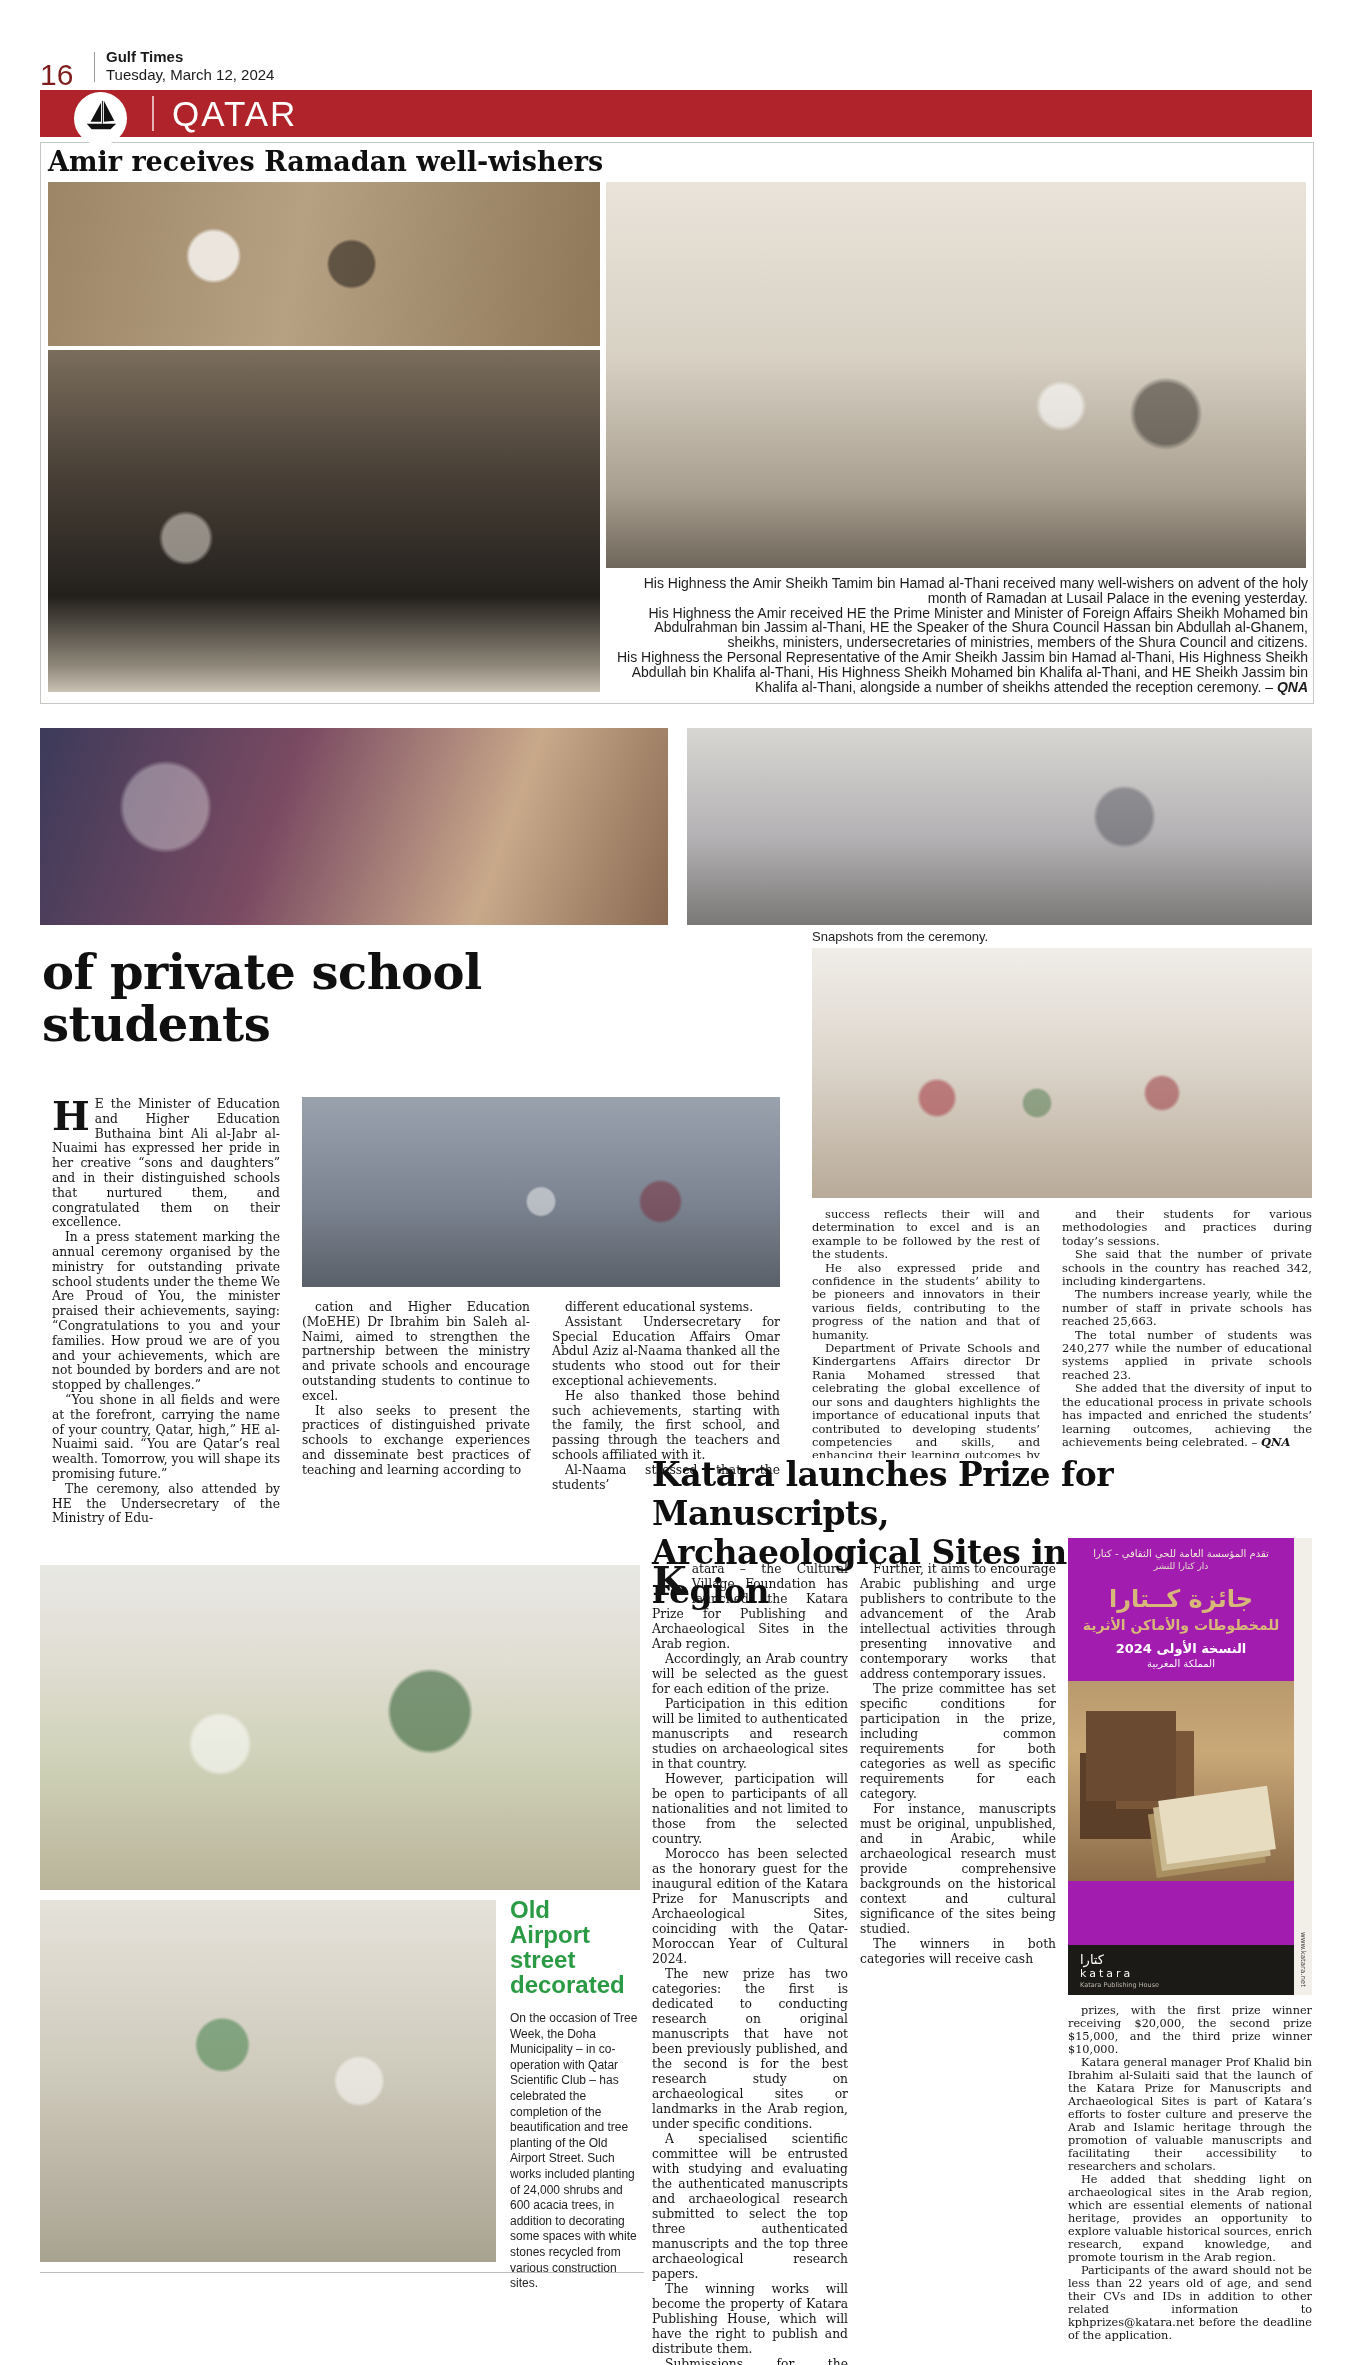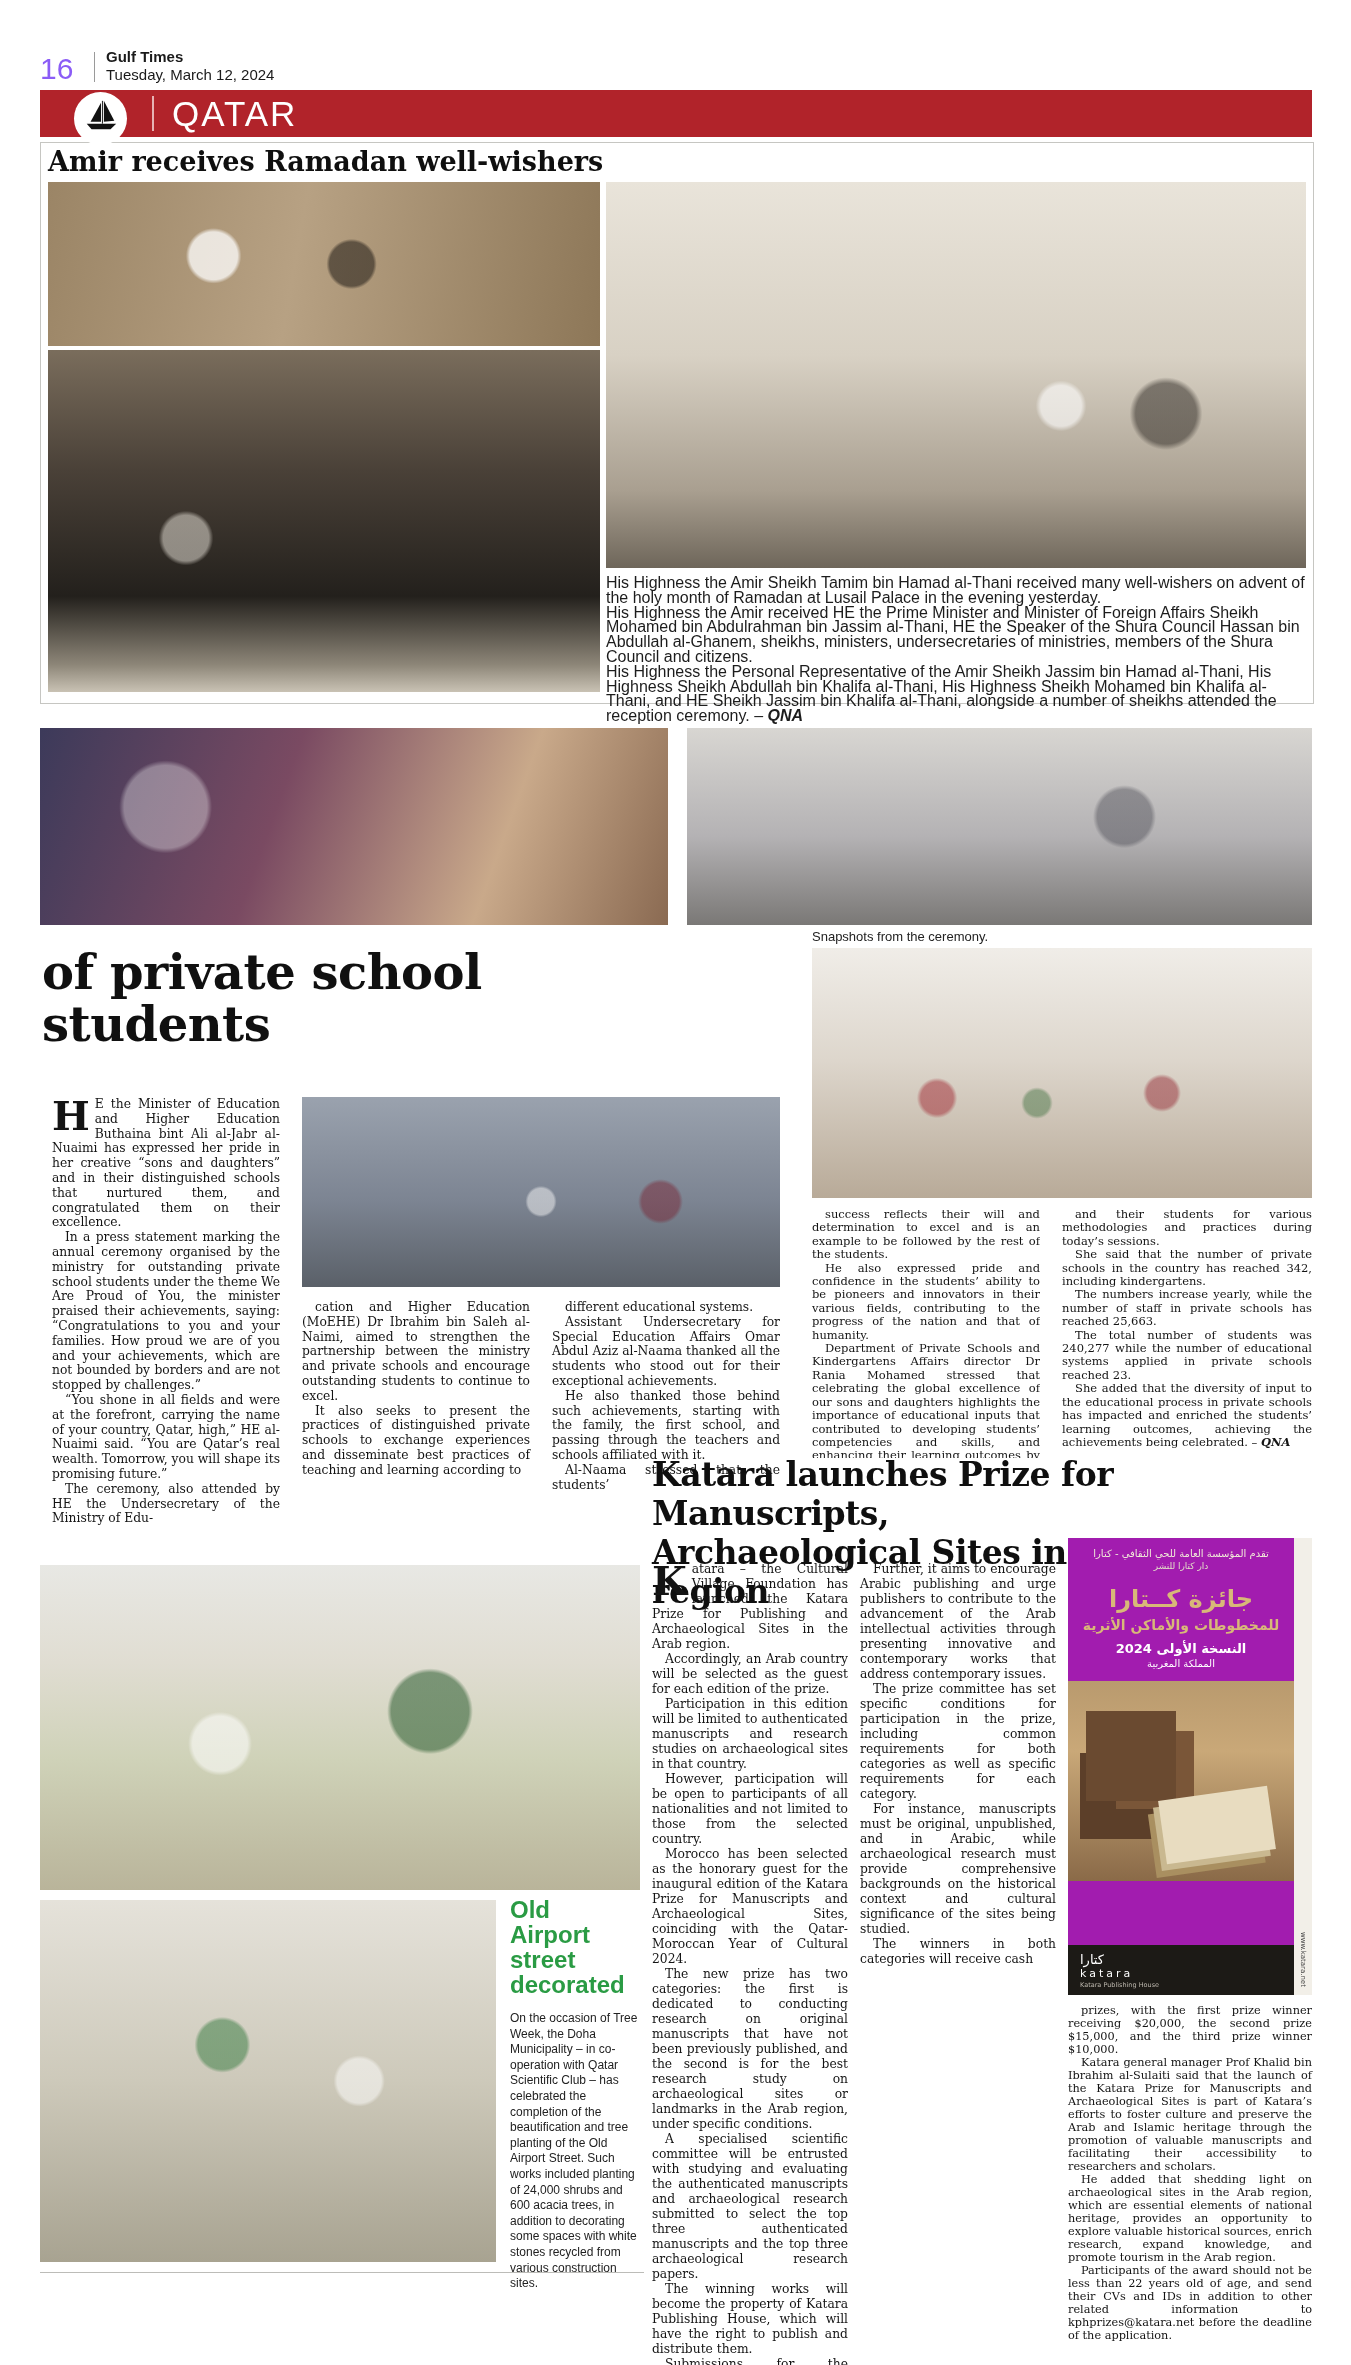--- a/index.html
+++ b/index.html
@@ -1,21 +1,21 @@
 <!DOCTYPE html>
 <html><head>
 <meta charset="utf-8">
 <style>
   html,body{margin:0;padding:0;background:#e9e9e7;}
   .page{position:relative;width:1351px;height:2365px;background:#ffffff;margin:0 auto;
         font-family:"Liberation Sans",sans-serif;color:#1a1a1a;overflow:hidden;}
   .abs{position:absolute;}
 
   
-  .pageno{left:40px;top:52px;font-size:30px;color:#8b5cf6;}
+  .pageno{left:40px;top:58px;font-size:30px;color:#7f1d1d;}
   .hdr-rule{left:94px;top:52px;width:1px;height:30px;background:#9a9a9a;}
   .paper{left:106px;top:48px;font-size:15px;font-weight:700;}
   .pdate{left:106px;top:66px;font-size:15px;}
 
   
   .banner{left:40px;top:90px;width:1272px;height:47px;background:#b1232a;}
   .logo-circle{left:74px;top:92px;width:53px;height:53px;border-radius:50%;background:#fff;
                display:flex;align-items:center;justify-content:center;z-index:3;}
   .banner-line{left:152px;top:96px;width:2px;height:35px;background:#e7b2b4;}
   .banner-title{left:172px;top:94px;font-size:35px;letter-spacing:2px;color:#fff;font-weight:400;}
@@ -28,21 +28,21 @@
     background:radial-gradient(circle at 30% 45%, rgba(255,255,255,.75) 0 6%, rgba(255,255,255,0) 7%),
                radial-gradient(circle at 55% 50%, rgba(30,25,20,.55) 0 7%, rgba(30,25,20,0) 8%),
                linear-gradient(100deg,#9b8566 0%,#b7a183 45%,#8d7758 100%);}
   .ph-a2{left:48px;top:350px;width:552px;height:342px;
     background:radial-gradient(circle at 25% 55%, rgba(240,235,225,.5) 0 5%, rgba(0,0,0,0) 6%),
                linear-gradient(180deg,#7a6d5c 0%,#4a4138 35%,#23201c 72%,#8d8678 92%,#c9c2b4 100%);}
   .ph-a3{left:606px;top:182px;width:700px;height:386px;
     background:radial-gradient(circle at 80% 60%, rgba(40,35,30,.5) 0 5%, rgba(0,0,0,0) 6%),
                radial-gradient(circle at 65% 58%, rgba(255,255,255,.6) 0 4%, rgba(255,255,255,0) 5%),
                linear-gradient(180deg,#e9e4da 0%,#d8d1c4 45%,#a99f90 80%,#6e665a 100%);}
-  .a1-caption{left:606px;top:576px;width:702px;font-size:16px;line-height:14.8px;color:#1c1c1c;}
+  .a1-caption{left:606px;top:576px;width:702px;font-size:14px;line-height:14.8px;color:#1c1c1c;text-align:right;}
   .a1-caption p{margin:0;}
 
   
   .ph-c1{left:40px;top:728px;width:628px;height:197px;
     background:radial-gradient(circle at 20% 40%, rgba(255,255,255,.35) 0 8%, rgba(255,255,255,0) 9%),
                linear-gradient(110deg,#3c3a5a 0%,#7a4a62 38%,#c9a98a 72%,#8a6a52 100%);}
   .ph-c2{left:687px;top:728px;width:625px;height:197px;
     background:radial-gradient(circle at 70% 45%, rgba(60,60,70,.4) 0 6%, rgba(0,0,0,0) 7%),
                linear-gradient(180deg,#d8d6d2 0%,#b4b2b4 55%,#7a7876 100%);}
   .snap-caption{left:812px;top:929px;font-size:13px;color:#222;}

